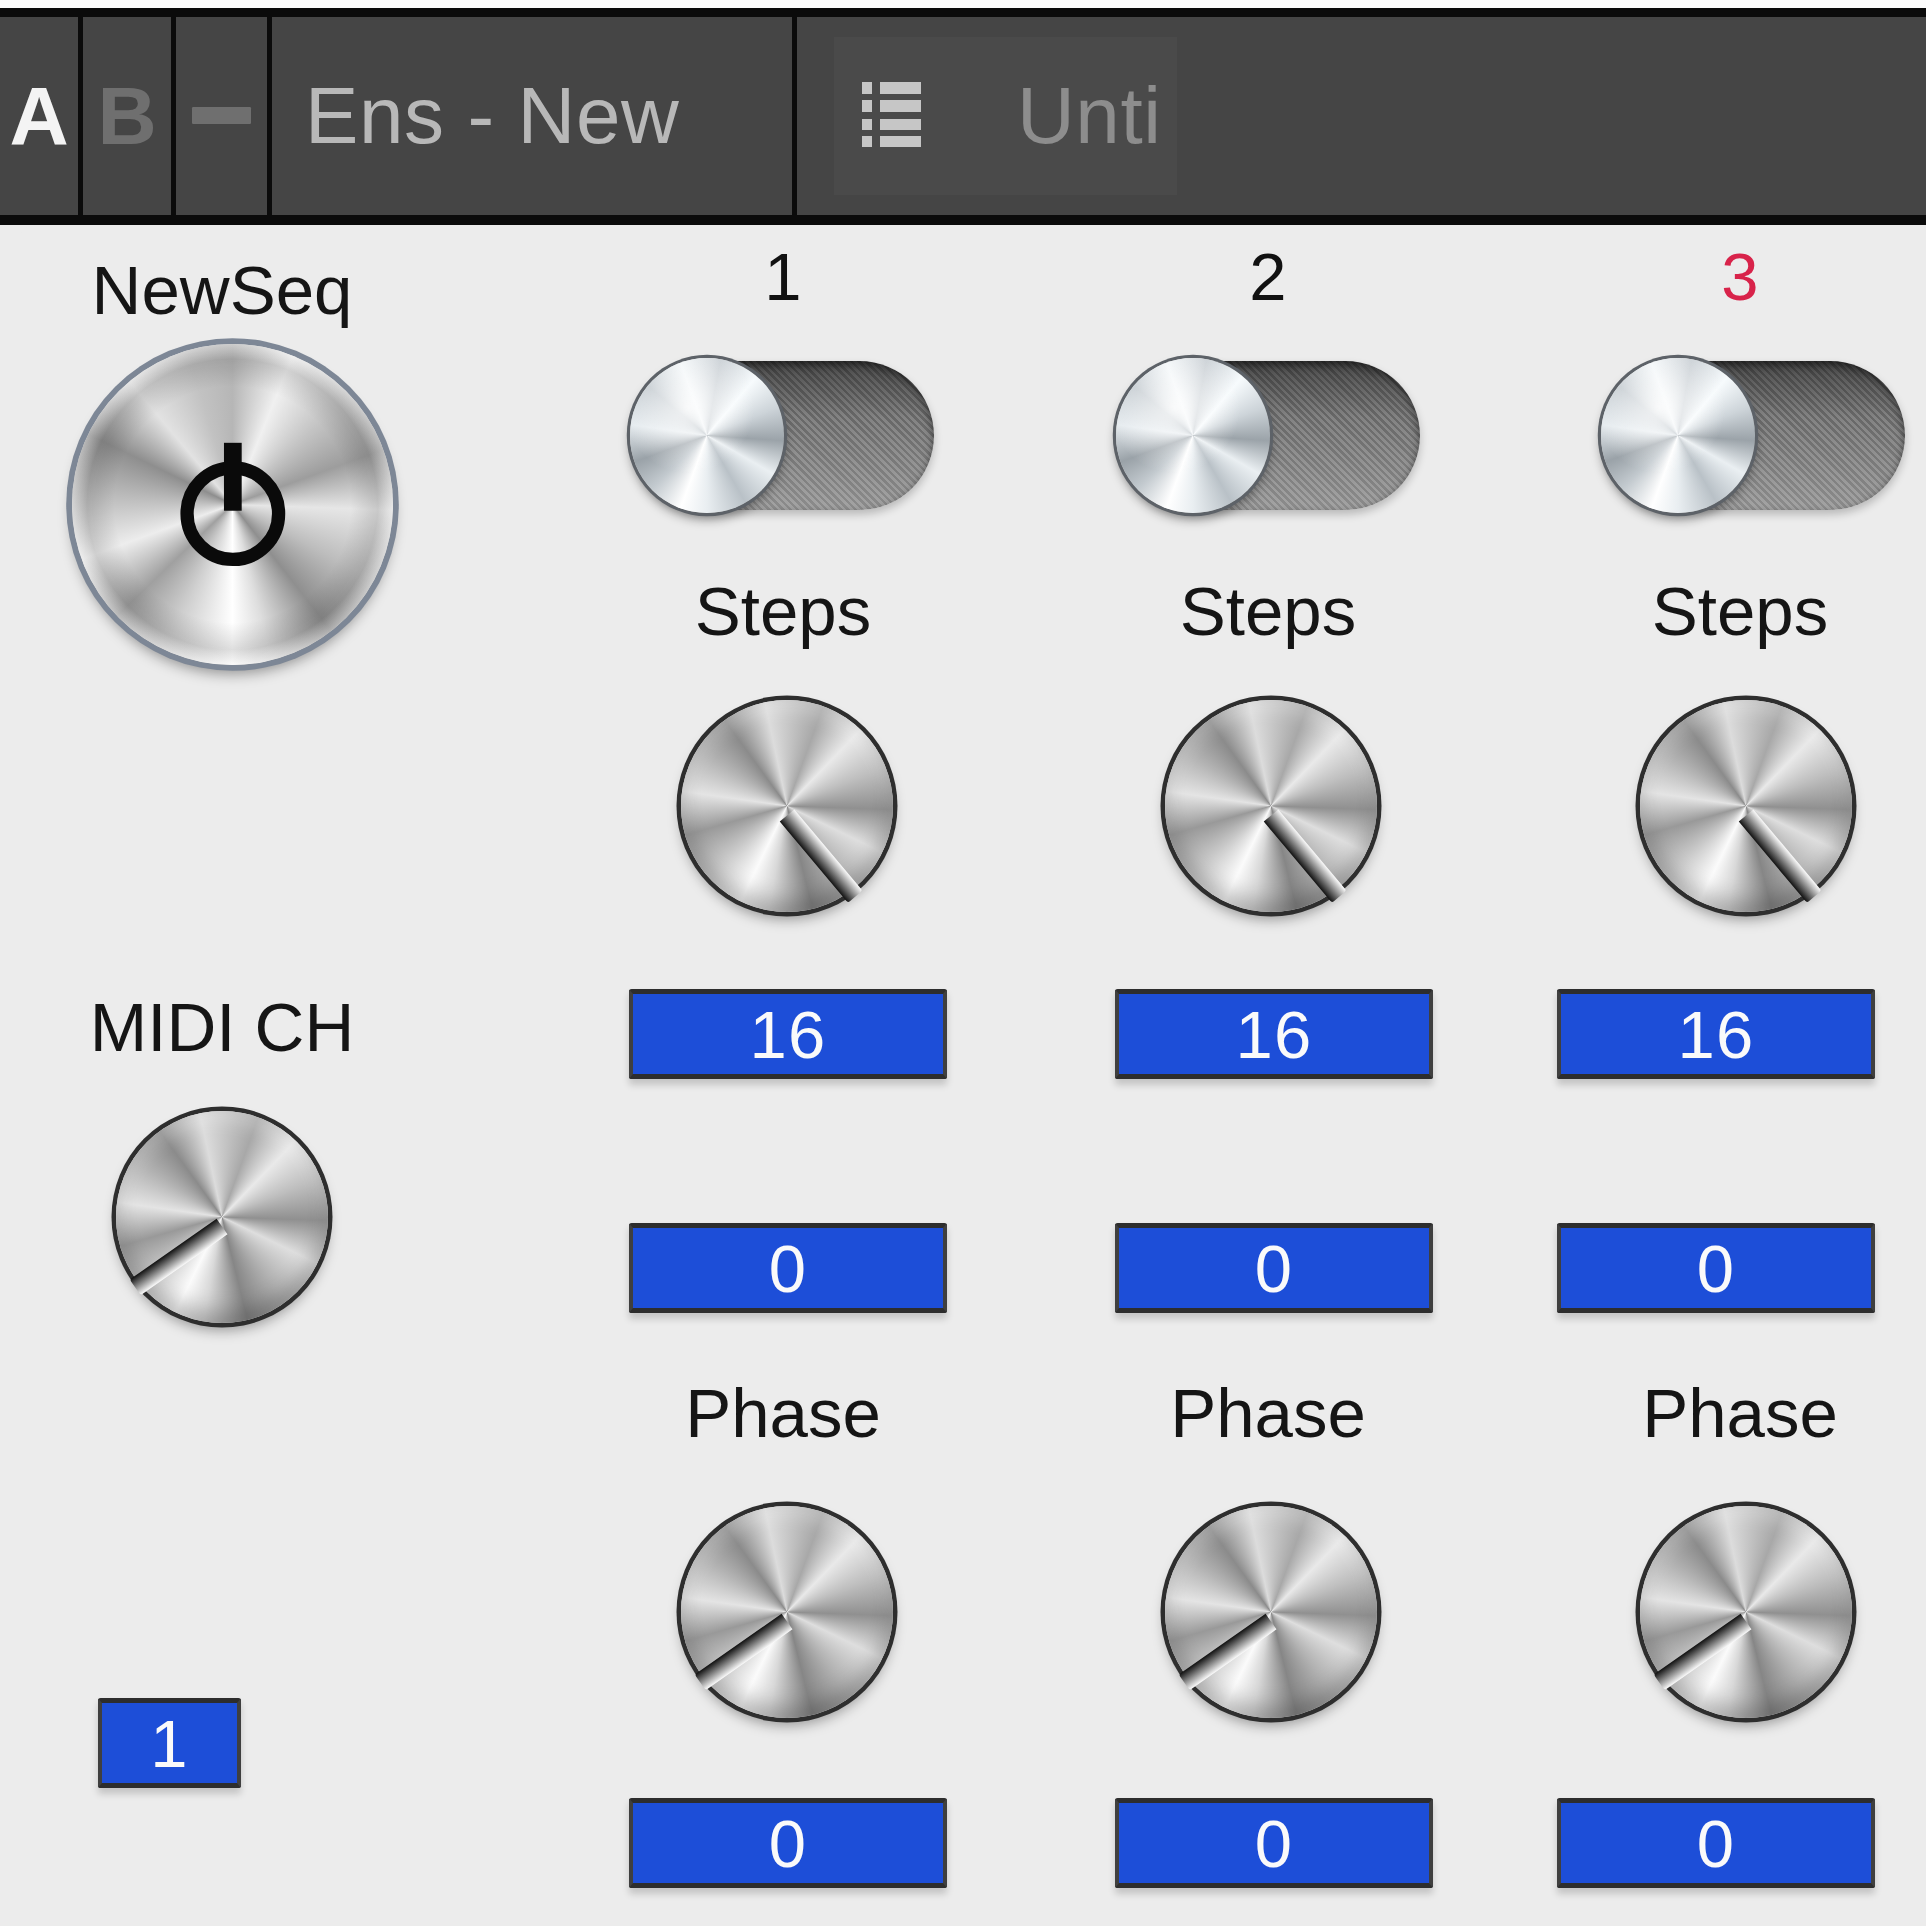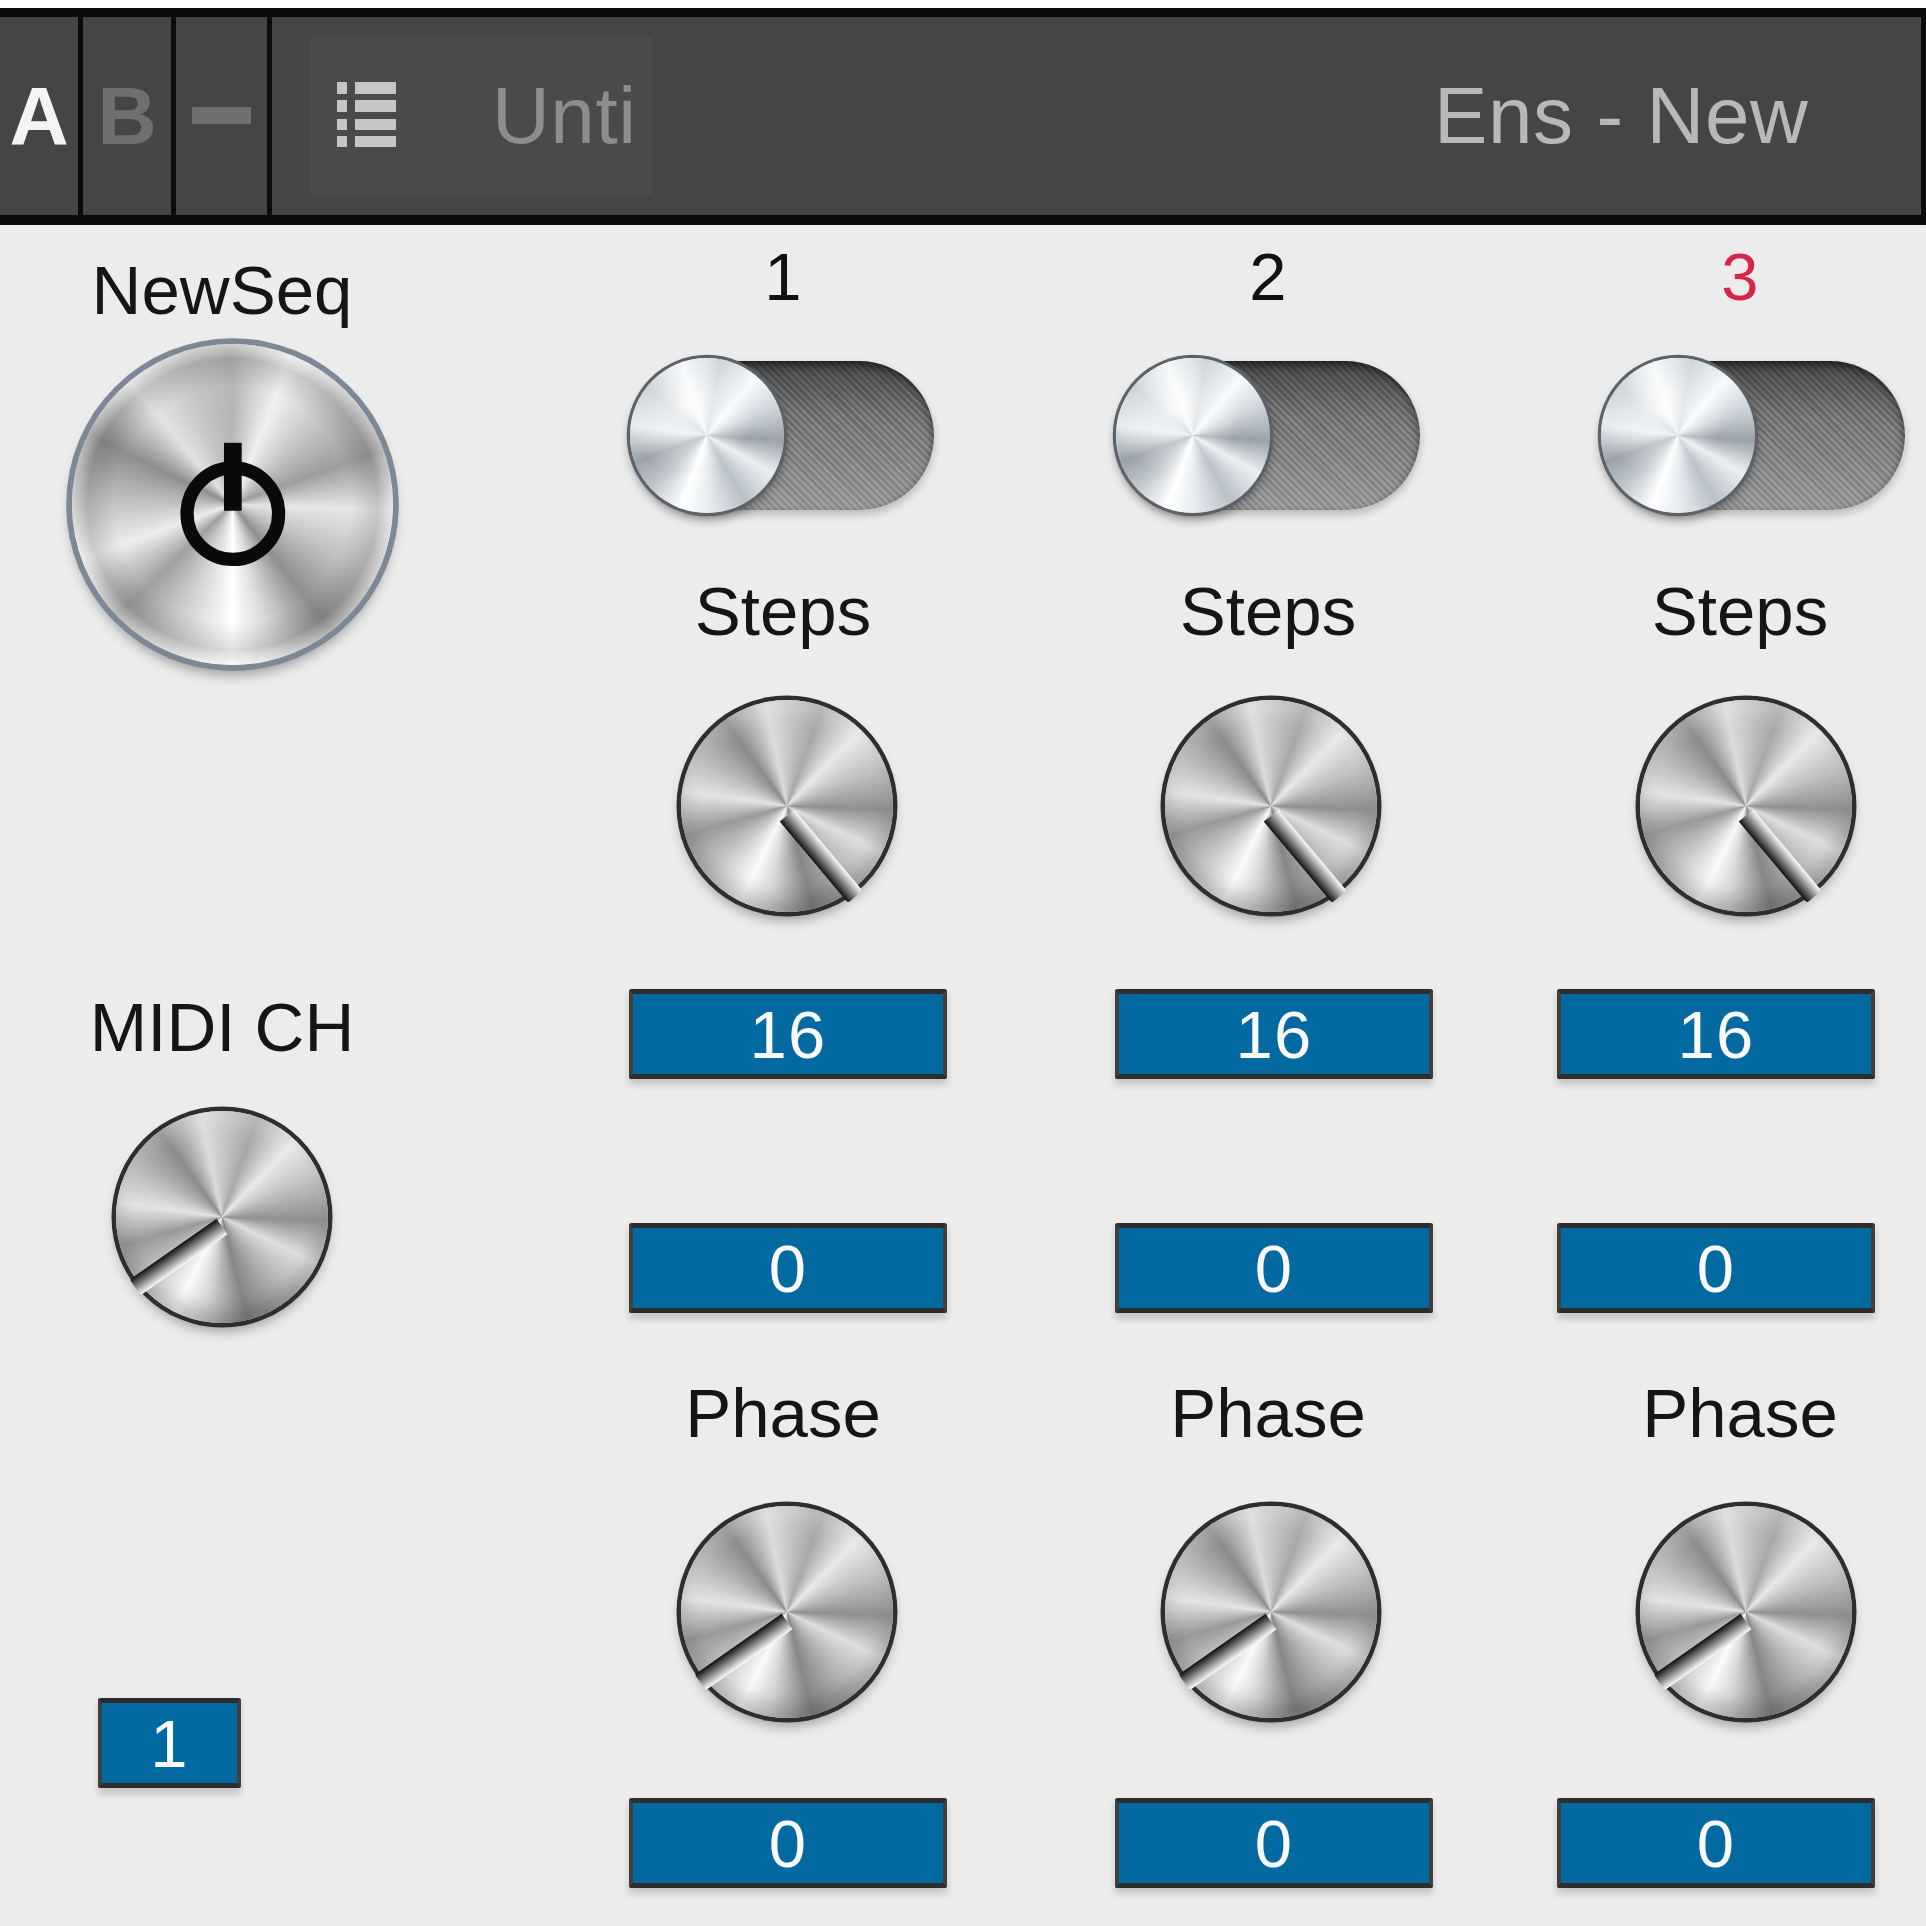--- a/index.html
+++ b/index.html
@@ -149,21 +149,21 @@
     position: absolute; left: 50%; top: 50%;
     width: 50%; height: 9%;
     transform-origin: 0% 50%;
     background: linear-gradient(180deg, #fbfbfb 0%, #9a9a9a 42%, #111 100%);
     border-radius: 0 2.6px 2.6px 0;
   }
 
   
   .valfield {
     position: absolute;
-    background: #0369a1;
+    background: #1d4ed8;
     border-top: 5.8px solid #2d2d2d;
     border-bottom: 5.8px solid #2d2d2d;
     border-left: 4.5px solid #3f3f3f;
     border-right: 4.5px solid #3f3f3f;
     border-radius: 2.6px;
     box-shadow: 0 5.8px 7.7px rgba(0,0,0,0.17);
     display: flex; align-items: center; justify-content: center; text-align: right;
   }
   .valfield span {
     font-size: 67px; color: #fafafa; line-height: 1;
@@ -182,42 +182,42 @@
     <div class="tb-cell seg-a">
       <span class="tb-letter on">A</span>
     </div>
 
     <div class="tb-cell seg-b">
       <span class="tb-letter off">B</span>
     </div>
 
     <div class="tb-cell seg-dash">
       <span class="tb-dash"></span>
+    </div>
+
+    <div class="tb-cell seg-name">
+      <span class="tb-name">Ens - New</span>
     </div>
 
     <div class="tb-cell seg-right">
       <div class="tb-right-inner">
         <span class="list-icon">
           <i class="b r0"></i>
             <i class="l r0"></i>
           <i class="b r1"></i>
             <i class="l r1"></i>
           <i class="b r2"></i>
             <i class="l r2"></i>
           <i class="b r3"></i>
             <i class="l r3"></i>
         </span>
         <span class="tb-doc">Unti</span>
       </div>
     </div>
 
-    <div class="tb-cell seg-name">
-      <span class="tb-name">Ens - New</span>
-    </div>
-
   </div>
 
   <div class="panel">
 
     <div class="sect-label" style="left:39px; top:26px; width:334px;">NewSeq</div>
 
     <div class="power-btn" style="left:56px; top:119px; width:321px; height:321px;">
       <svg class="power-glyph" viewBox="0 0 100 100">
         <circle cx="50" cy="56" r="31" fill="none" stroke="#0a0a0a" stroke-width="9"></circle>
         <rect x="44" y="8" width="12" height="46" fill="#0a0a0a"></rect>

